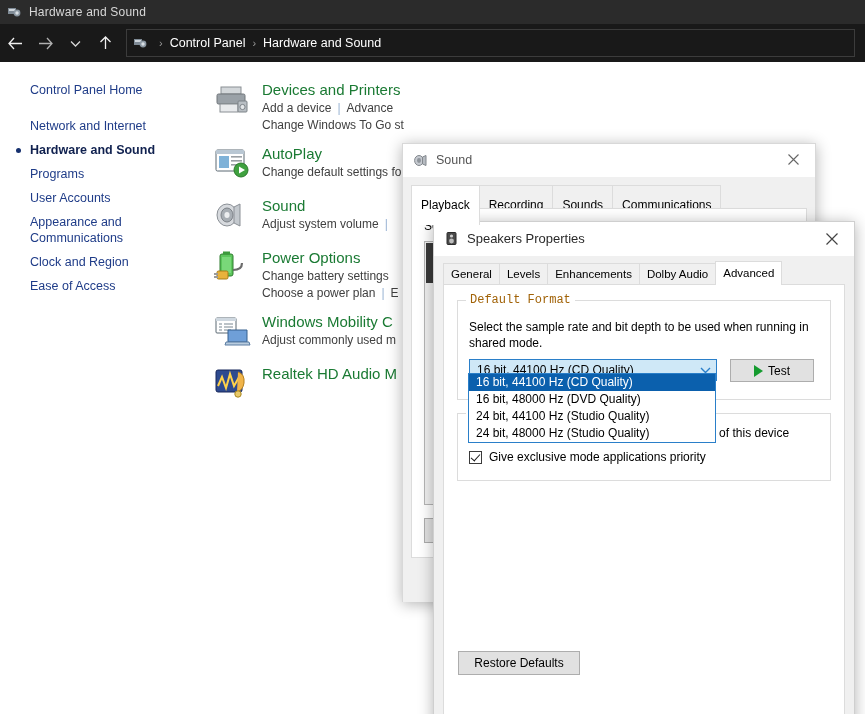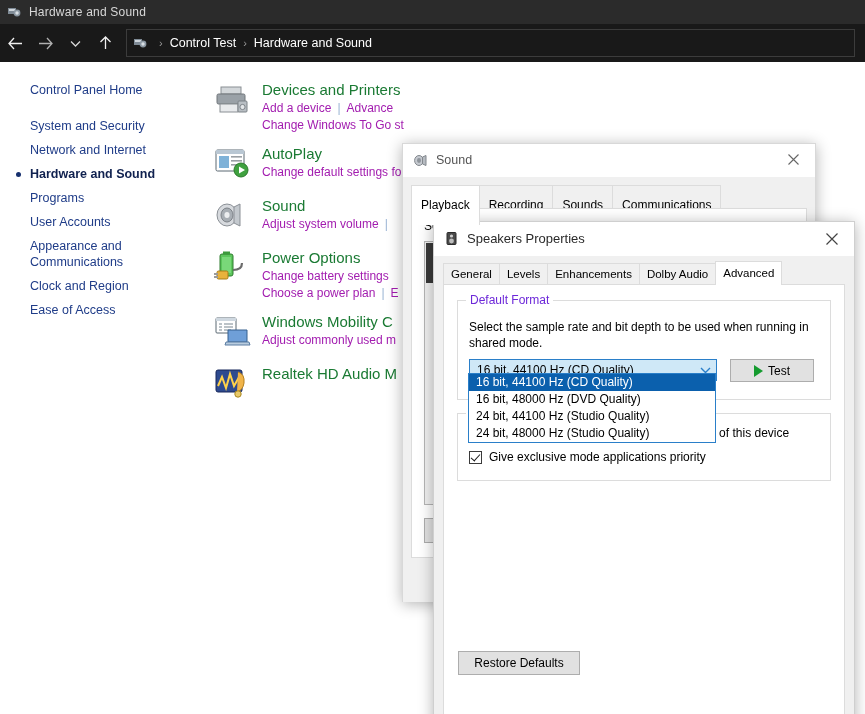--- a/index.html
+++ b/index.html
@@ -59,21 +59,21 @@
   
   .catlist { position: absolute; left: 214px; top: 18px; width: 460px; }
   .cat { position: relative; min-height: 42px; margin-bottom: 10px; padding-left: 48px; }
   .cat-icon { position: absolute; left: 0; top: 2px; width: 38px; height: 34px; }
   .cat-title {
     color: #1a7a33; font-size: 15px; line-height: 19px; margin-bottom: 1px;
     white-space: nowrap;
   }
   .cat-links { font-size: 12px; color: #1f5fb0; line-height: 17px; white-space: nowrap; }
   .cat-links .sep { color: #9ab4d4; margin: 0 6px; }
-  .cat-links .ln { color: #a21caf; }
+  .cat-links .ln { color: #404040; }
 
   
   .dlg { position: absolute; background: #f0f0f0; box-shadow: 0 2px 14px rgba(0,0,0,.30); }
   .dlg-title {
     height: 32px; background: #ffffff; display: flex; align-items: center;
     border-bottom: 1px solid #ffffff; position: relative;
   }
   .dlg-title .d-icon { margin-left: 10px; margin-right: 8px; display: flex; }
   .dlg-title .d-text { font-size: 12.5px; color: #555; }
   .dlg-close {
@@ -130,21 +130,21 @@
   }
   .sp-panel {
     position: absolute; left: 9px; top: 62px; right: 9px; bottom: 46px;
     background: #ffffff; border: 1px solid #dcdcdc;
   }
   .group {
     position: absolute; border: 1px solid #dcdcdc;
   }
   .group > .legend {
     position: absolute; left: 8px; top: -8px; background: #ffffff;
-    padding: 0 4px; font-size: 12px; color: #6d28d9;
+    padding: 0 4px; font-size: 12px; color: #a16207; font-family: Liberation Mono, monospace;
   }
   .desc { position: absolute; left: 11px; top: 18px; right: 10px; font-size: 12px; line-height: 16px; color: #000; }
 
   .combo {
     position: absolute; border: 1px solid #2a7fc9; background: #cfe8f7;
     height: 22px; display: flex; align-items: center; box-sizing: border-box;
   }
   .combo .ctext { font-size: 12px; padding-left: 7px; color: #000; flex: 1; }
   .combo .carrow { width: 22px; display: flex; align-items: center; justify-content: center; color: #2a7fc9; }
   .droplist {
@@ -218,32 +218,31 @@
     <div class="breadcrumb">
       <span class="bc-icon">
         <svg width="15" height="15" viewBox="0 0 15 15">
           <rect x="1" y="3" width="8" height="6" fill="#7e8a95"></rect>
           <rect x="2" y="4" width="6" height="2" fill="#cfd6dc"></rect>
           <circle cx="10" cy="8" r="3.4" fill="#8b97a2"></circle>
           <circle cx="10" cy="8" r="1.7" fill="#d9dfe4"></circle>
         </svg>
       </span>
       <span class="bc-sep">›</span>
-      <span class="bc-item">Control Test</span>
+      <span class="bc-item">Control Panel</span>
       <span class="bc-sep">›</span>
       <span class="bc-item">Hardware and Sound</span>
     </div>
   </div>
 
   <div class="content">
 
     <div class="sidebar">
       <div class="side-item home">Control Panel Home</div>
 
-      <div class="side-item">System and Security</div>
       <div class="side-item">Network and Internet</div>
 
       <div class="side-item active">
         <span class="side-bullet"></span>
         <span>Hardware and Sound</span>
       </div>
 
       <div class="side-item">Programs</div>
       <div class="side-item">User Accounts</div>
       <div class="side-item" style="white-space:normal;width:120px">Appearance and Communications</div>

